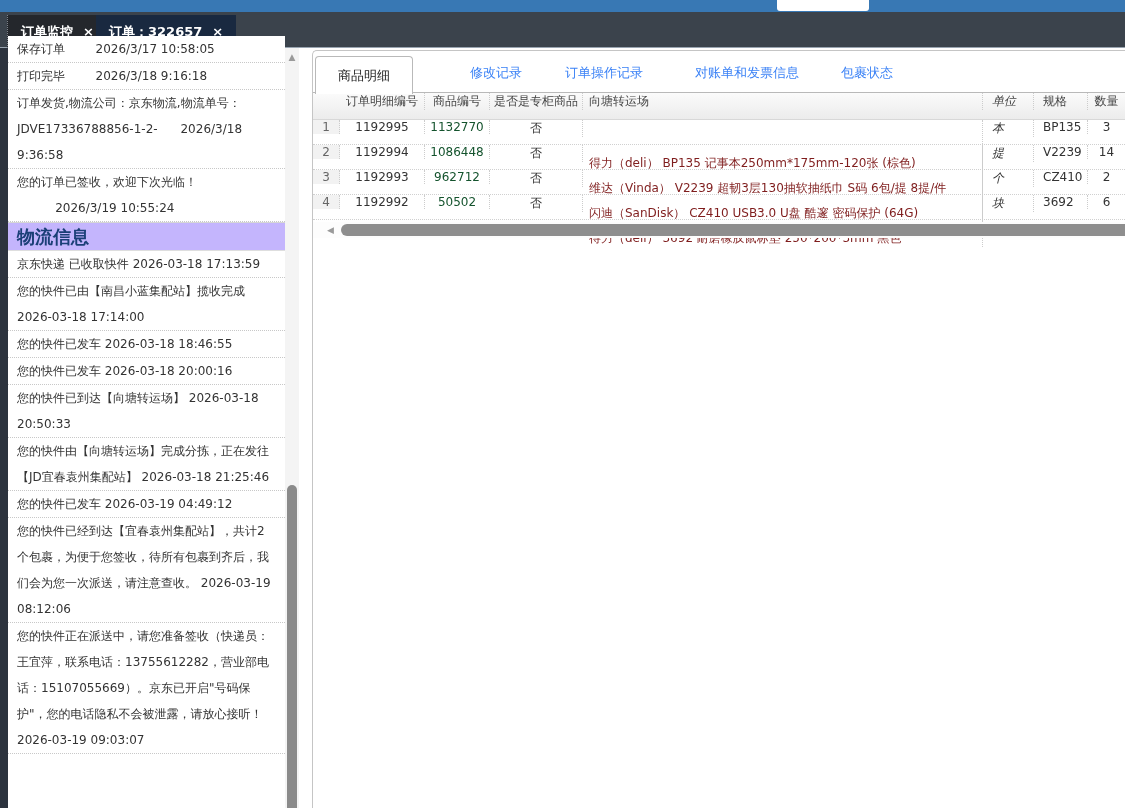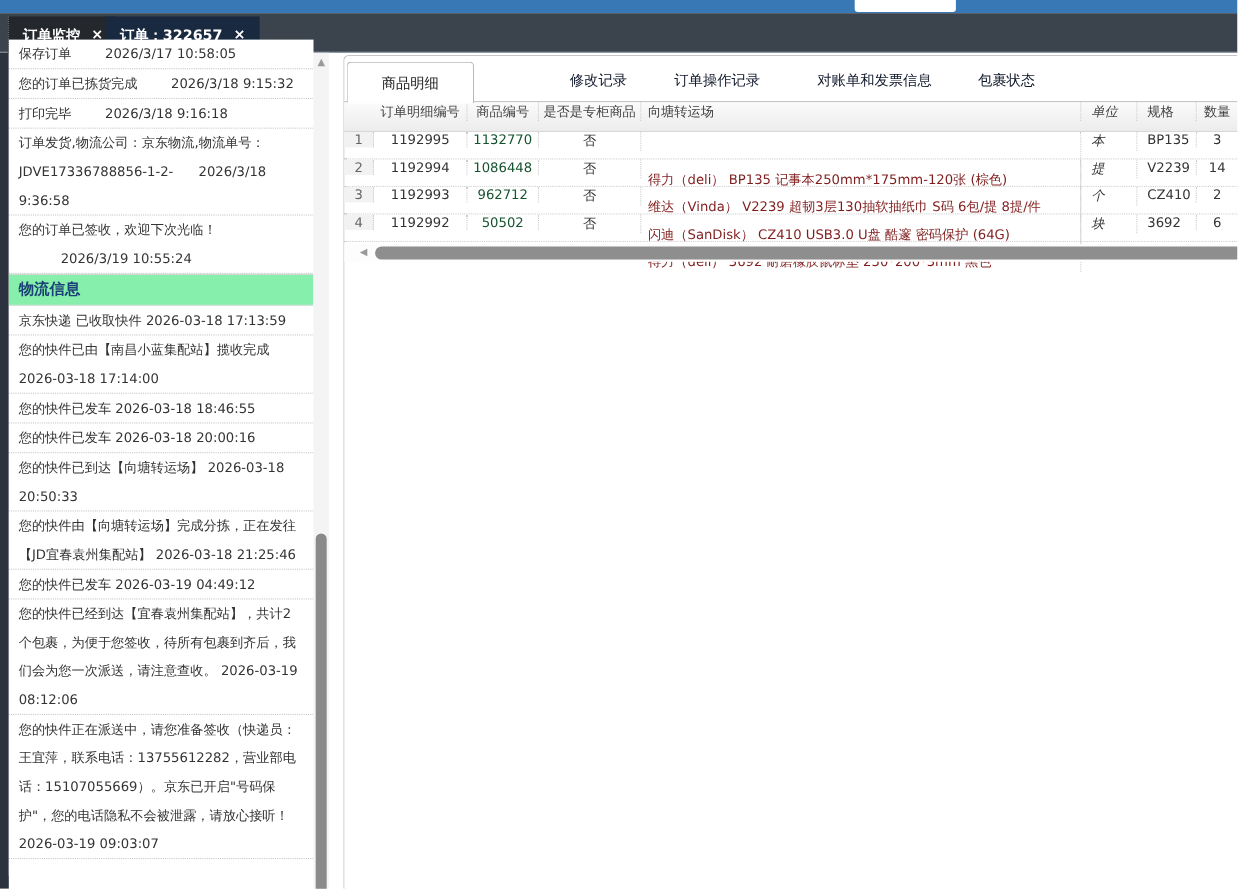--- a/index.html
+++ b/index.html
@@ -22,37 +22,37 @@
   .wtab .close { margin-left:10px; font-size:13px; font-weight:bold; color:#fff; cursor:pointer; }
 
   
   .leftstrip { position:absolute; left:0; top:48px; width:8px; height:760px; background:#2c333e; }
 
   
   .sidebar { position:absolute; left:8px; top:36px; width:277px; height:760px;
     background:#fff; overflow:hidden; }
   .s-row { padding:0 9px; line-height:26px; font-size:12px; color:#333;
     border-bottom:1px dotted #c8c8c8; white-space:pre-wrap; overflow-wrap:break-word; }
-  .s-header { padding:0 9px; line-height:27px; font-size:14px; font-weight:bold; color:#1b3f77;
-    background:#86efac; border-top:1px solid #d5d5d5; border-bottom:1px solid #dedede; }
+  .s-header { padding:0 9px; line-height:27px; font-size:18px; font-weight:bold; color:#1b3f77;
+    background:#c4b5fd; border-top:1px solid #d5d5d5; border-bottom:1px solid #dedede; }
 
   
   .vscroll { position:absolute; left:285px; top:48px; width:14px; height:760px; background:#f4f4f4; }
   .vscroll .up { display:block; text-align:center; font-size:9px; color:#9a9a9a; line-height:18px; cursor:pointer; }
   .vthumb { position:absolute; left:2px; top:437px; width:10px; height:380px;
     background:#8a8a8a; border-radius:5px 5px 0 0; }
 
   
   .panel { position:absolute; left:312px; top:50px; width:813px; height:758px; background:#fff;
     border:1px solid #c5c5c5; border-right:none; border-bottom:none; border-radius:5px 0 0 0; }
   .ptab-row { position:relative; height:42px; border-bottom:1px solid #b9b9b9; }
-  .ptab-active { position:absolute; left:2px; top:5px; width:116px; height:38px; z-index:2;
+  .ptab-active { position:absolute; left:2px; top:5px; width:98px; height:38px; z-index:2;
     background:#fff; border:1px solid #b9b9b9; border-bottom:none; border-radius:4px 4px 0 0;
     display:flex; align-items:center; justify-content:center; font-size:13px; color:#222; cursor:pointer; }
-  .ptab-link { position:absolute; top:13px; font-size:13px; color:#0f172a; cursor:pointer; white-space:nowrap;margin-left:48px; }
+  .ptab-link { position:absolute; top:13px; font-size:13px; color:#3b82f6; cursor:pointer; white-space:nowrap; }
   .ptab-link.l1 { left:157px; } .ptab-link.l2 { left:252px; }
   .ptab-link.l3 { left:382px; } .ptab-link.l4 { left:528px; }
 
   
   .grid { position:absolute; left:0; top:42px; right:0; font-size:12px; color:#333; }
   .trow { display:flex; height:25px; border-bottom:1px dotted #d0d0d0; align-items:flex-start; }
   .thead { height:27px; background:linear-gradient(#fbfbfb,#ececec); border-bottom:1px solid #d8d8d8; color:#444; }
   .cell { display:flex; align-items:center; justify-content:center; border-right:1px dotted #cccccc;
     overflow:hidden; white-space:nowrap; }
   .c0 { width:27px; } .c1 { width:85px; } .c2 { width:65px; } .c3 { width:93px; }
@@ -86,21 +86,20 @@
   <div class="wtab wtab-order">
     <span>订单：322657</span>
     <span class="close">×</span>
   </div>
 </div>
 
 <div class="leftstrip"></div>
 
 <div class="sidebar">
   <div class="s-row">保存订单        2026/3/17 10:58:05</div>
-  <div class="s-row">您的订单已拣货完成        2026/3/18 9:15:32</div>
   <div class="s-row">打印完毕        2026/3/18 9:16:18</div>
   <div class="s-row">订单发货,物流公司：京东物流,物流单号：
 JDVE17336788856-1-2-      2026/3/18 9:36:58</div>
   <div class="s-row">您的订单已签收，欢迎下次光临！
           2026/3/19 10:55:24</div>
   <div class="s-header">物流信息</div>
   <div class="s-row">京东快递 已收取快件 2026-03-18 17:13:59</div>
   <div class="s-row">您的快件已由【南昌小蓝集配站】揽收完成 2026-03-18 17:14:00</div>
   <div class="s-row">您的快件已发车 2026-03-18 18:46:55</div>
   <div class="s-row">您的快件已发车 2026-03-18 20:00:16</div>

